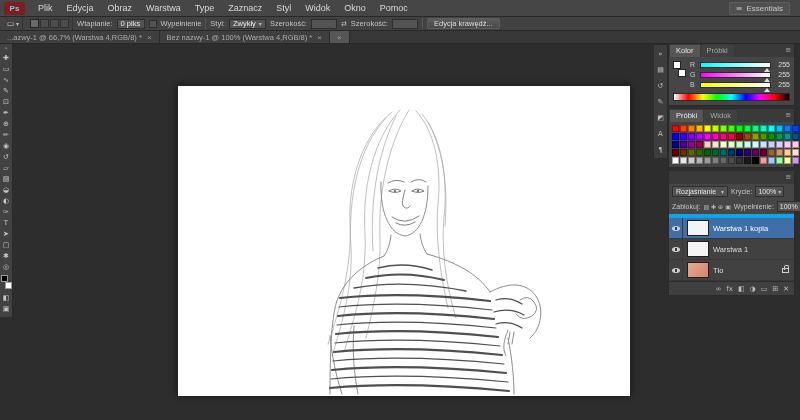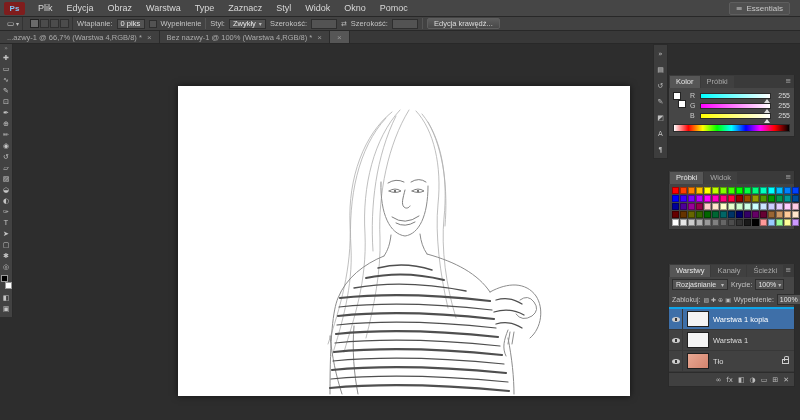--- a/index.html
+++ b/index.html
@@ -60,21 +60,21 @@
   .pasteboard { position:absolute; left:13px; top:44px; right:147px; bottom:0; background:#2d2d2d; }
   .canvas { position:absolute; left:165px; top:42px; width:452px; height:310px; background:#fff;
     box-shadow:0 0 7px rgba(0,0,0,0.6); }
   .canvas svg { display:block; width:100%; height:100%; }
 
   
   .rightdock { position:absolute; right:0; top:44px; bottom:0; width:147px; display:flex; align-items:flex-start; z-index:25; }
   .icondock { width:15px; background:#3d3d3d; border:1px solid #2a2a2a; display:flex; flex-direction:column; align-items:center; padding:2px 0; gap:3px; }
   .dock-icon { width:13px; height:13px; display:flex; align-items:center; justify-content:center; font-size:7px; color:#c0c0c0; }
   .panels { width:127px; margin-right:5px; display:flex; flex-direction:column; }
-  .panel { background:#464646; border:1px solid #2a2a2a; border-top:none; margin-bottom:3px;margin-top:31px; }
+  .panel { background:#464646; border:1px solid #2a2a2a; border-top:none; margin-bottom:3px; }
   .panel-tabs { height:13px; background:#3a3a3a; display:flex; align-items:flex-end; position:relative; }
   .tabs-row { display:flex; gap:1px; padding-left:1px; }
   .panel-tab { padding:1px 6px 2px; font-size:7.5px; background:#404040; color:#a8a8a8; }
   .panel-tab.active { background:#565656; color:#e8e8e8; }
   .panel-menu { position:absolute; right:3px; top:2px; font-size:7px; color:#aaa; }
 
   
   .color-content { display:flex; padding:4px 4px 3px; gap:4px; }
   .mini-chips { position:relative; width:13px; height:16px; }
   .mini-fg { position:absolute; top:0; left:0; width:8px; height:8px; background:#fff; border:1px solid #222; z-index:2; }
@@ -93,21 +93,21 @@
   .swatch { width:7px; height:7px; border:1px solid rgba(0,0,0,0.35); }
 
   
   .blend-row, .lock-row { display:flex; align-items:center; gap:3px; padding:2px 3px; font-size:7px; color:#c5c5c5; }
   .blend-select { background:#535353; border:1px solid #2e2e2e; height:11px; display:flex; align-items:center;
     gap:3px; padding:0 3px; width:56px; color:#e5e5e5; justify-content:space-between; }
   .val-box { background:#535353; border:1px solid #2e2e2e; height:11px; display:flex; align-items:center;
     gap:2px; padding:0 2px; color:#e5e5e5; }
   .lock-glyphs { display:flex; gap:2px; }
   .lock-glyphs span { font-size:6px; color:#bbb; }
-  .layer-list { background:#414141; border-top:2px solid #0ea5e9; }
+  .layer-list { background:#414141; border-top:4px solid #0ea5e9; }
   .layer-row { display:flex; align-items:center; height:21px; border-bottom:1px solid #383838; font-size:7.5px; color:#dcdcdc; }
   .layer-row.selected { background:#3e6fa8; color:#fff; }
   .eye-cell { width:14px; height:100%; display:flex; align-items:center; justify-content:center; border-right:1px solid #383838; }
   .eye { width:8px; height:5px; border-radius:50%; background:radial-gradient(circle at 50% 50%, #3a3a3a 0 30%, #cfcfcf 31%); }
   .layer-thumb { width:22px; height:16px; border:1px solid #1f1f1f; margin:0 4px; background:#f4f4f4; }
   .layer-name { flex:1; white-space:nowrap; overflow:hidden; }
   .lock-mini { position:relative; width:7px; height:5px; border:1px solid #cfcfcf; margin:0 5px 0 2px; }
   .lock-mini::before { content:''; position:absolute; top:-4px; left:1px; width:3px; height:4px;
     border:1px solid #cfcfcf; border-bottom:none; border-radius:2px 2px 0 0; }
   .layers-bottom { height:14px; background:#404040; border-top:1px solid #2c2c2c; display:flex;
@@ -484,26 +484,20 @@
           <div class="swatch" style="background: rgb(255, 153, 153);"></div>
           <div class="swatch" style="background: rgb(153, 204, 255);"></div>
           <div class="swatch" style="background: rgb(153, 255, 153);"></div>
           <div class="swatch" style="background: rgb(255, 255, 153);"></div>
           <div class="swatch" style="background: rgb(204, 153, 255);"></div>
         </div>
     </div>
 
     <div class="panel">
       <div class="panel-tabs">
-        <div class="tabs-row">
-
-        <div class="panel-tab active">Warstwy</div>
-            <div class="panel-tab">Kanały</div>
-            <div class="panel-tab">Ścieżki</div>
-          </div>
         <span class="panel-menu glyph">≡</span>
       </div>
       <div class="blend-row">
         <div class="blend-select">
           <span>Rozjaśnianie</span>
           <span class="caret glyph">▾</span>
         </div>
         <span>Krycie:</span>
         <div class="val-box">
           <span>100%</span>

